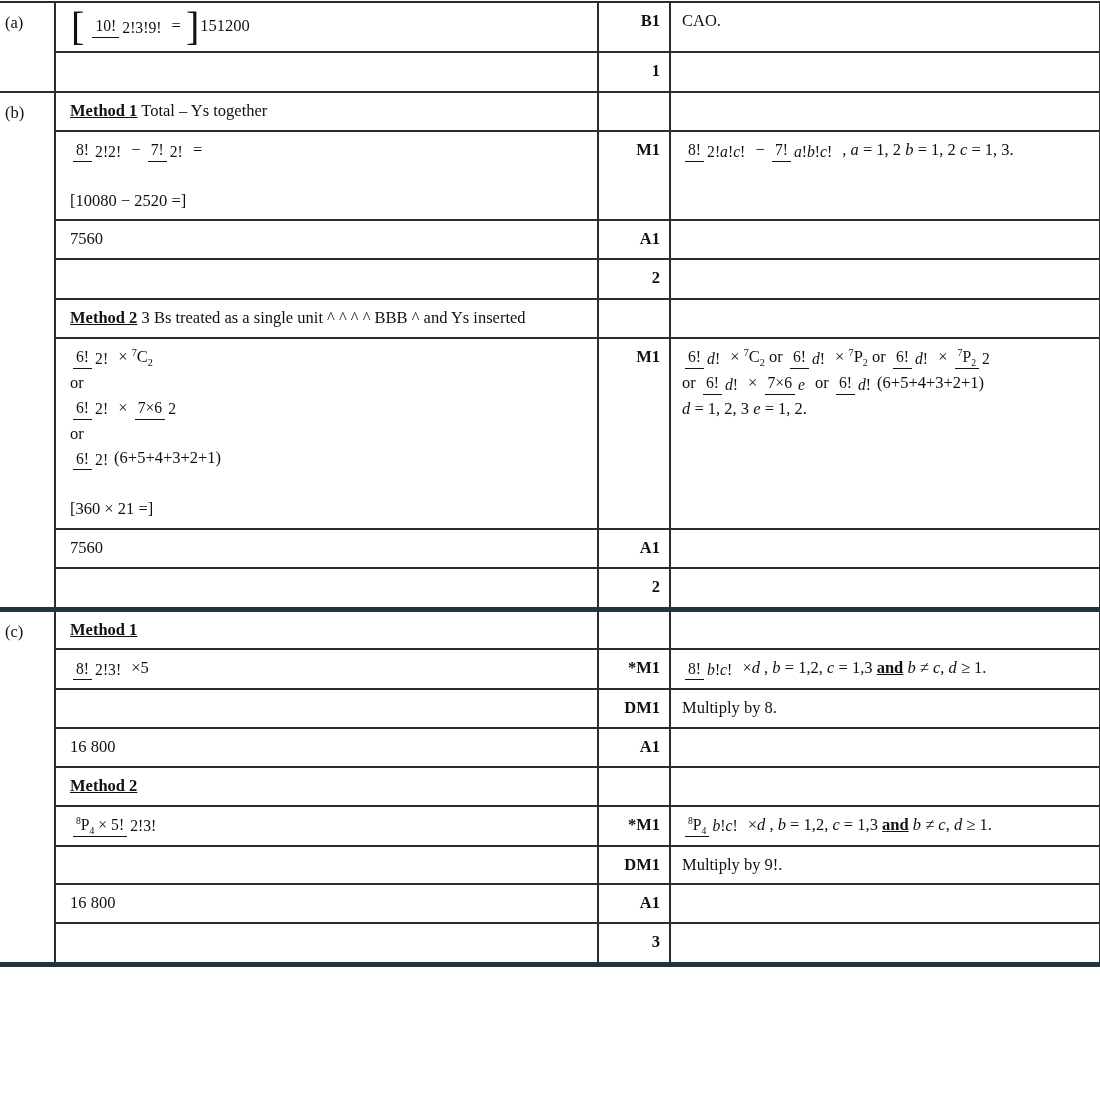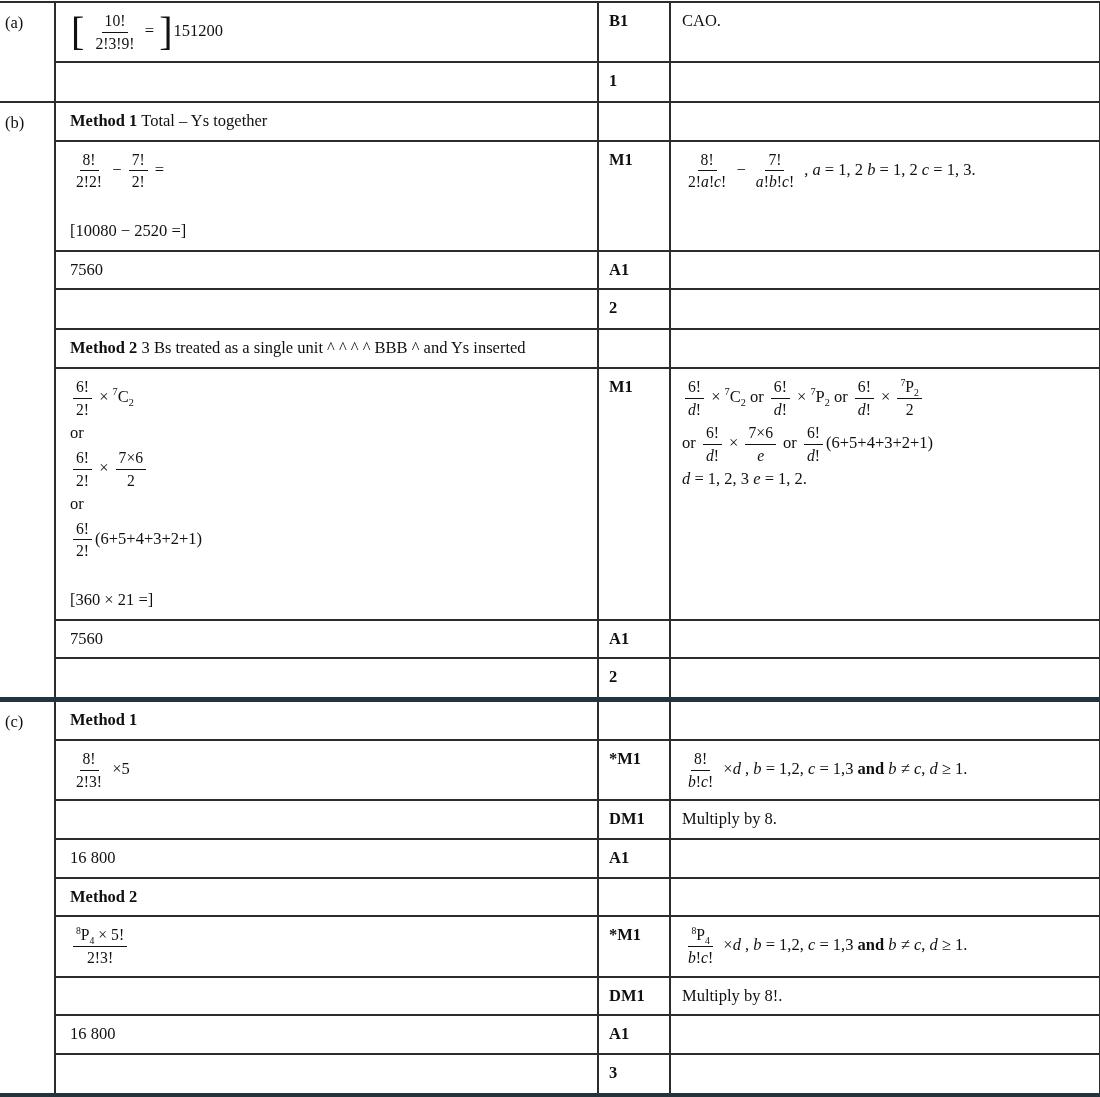--- a/index.html
+++ b/index.html
@@ -34,33 +34,33 @@
     overflow: hidden;
   }
   td.part {
     border-left: none;
     padding-left: 5px;
     padding-top: 8px;
   }
   td.work  { padding-left: 14px; }
   td.notes { padding-left: 11px; }
   td.mark {
-    text-align: left;
+    text-align: right;
     font-weight: bold;
     padding-right: 9px;
     white-space: nowrap;
   }
   tr.kind-total td { height: 26px; }
   tr.kind-header td { height: 22px; }
   tr.section-start td { border-top: 5px solid #22343c; }
-  .bold { font-weight: bold; }
+  .bold { font-weight: bold; text-decoration: underline; }
   .ital { font-style: italic; }
   .frac {
     display: inline-flex;
-    flex-direction: column;
+    flex-direction: row;
     align-items: center;
     vertical-align: middle;
     text-align: left;
     margin: 2px 3px;
     line-height: 1.25;
   }
   .frac > .num { padding: 0 3px 1px 3px; border-bottom: 1.6px solid #111; font-size: 0.95em; }
   .frac > .den { padding: 1px 3px 0 3px; font-size: 0.95em; }
   sup { font-size: 0.62em; line-height: 0; }
   sub { font-size: 0.62em; line-height: 0; }
@@ -224,21 +224,21 @@
             </span></td>
           <td class="mark">*M1</td>
           <td class="notes"><span class="frac">
               <span class="num"><sup>8</sup>P<sub>4</sub></span>
               <span class="den"><span class="ital">b</span>!<span class="ital">c</span>!</span>
             </span> ×<span class="ital">d</span> , <span class="ital">b</span> = 1,2, <span class="ital">c</span> = 1,3 <span class="bold">and</span> <span class="ital">b</span> ≠ <span class="ital">c</span>, <span class="ital">d</span> ≥ 1.</td>
         </tr>
         <tr class="kind-work">
           <td class="work"></td>
           <td class="mark">DM1</td>
-          <td class="notes">Multiply by 8!.</td>
+          <td class="notes">Multiply by 9!.</td>
         </tr>
         <tr class="kind-work">
           <td class="work">16 800</td>
           <td class="mark">A1</td>
           <td class="notes"></td>
         </tr>
         <tr class="kind-total">
           <td class="work"></td>
           <td class="mark">3</td>
           <td class="notes"></td>

